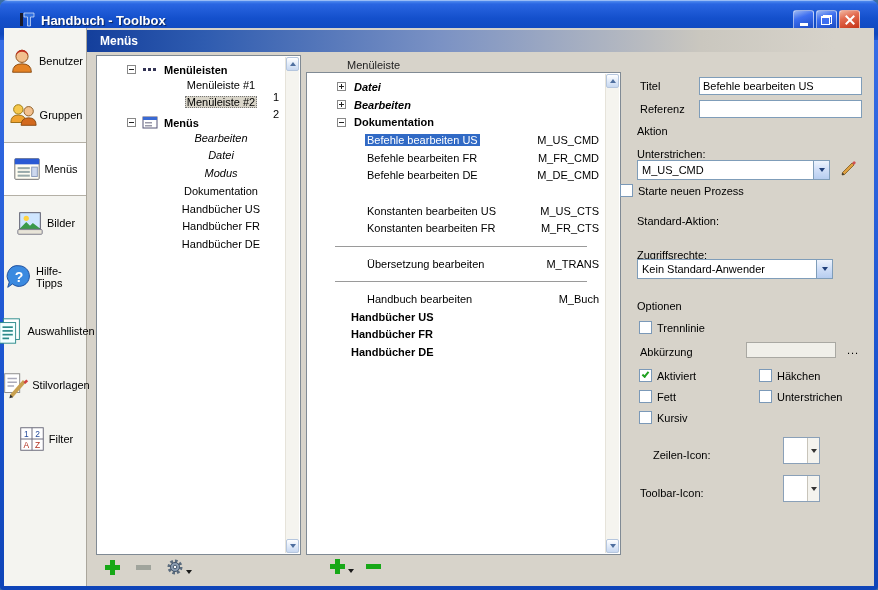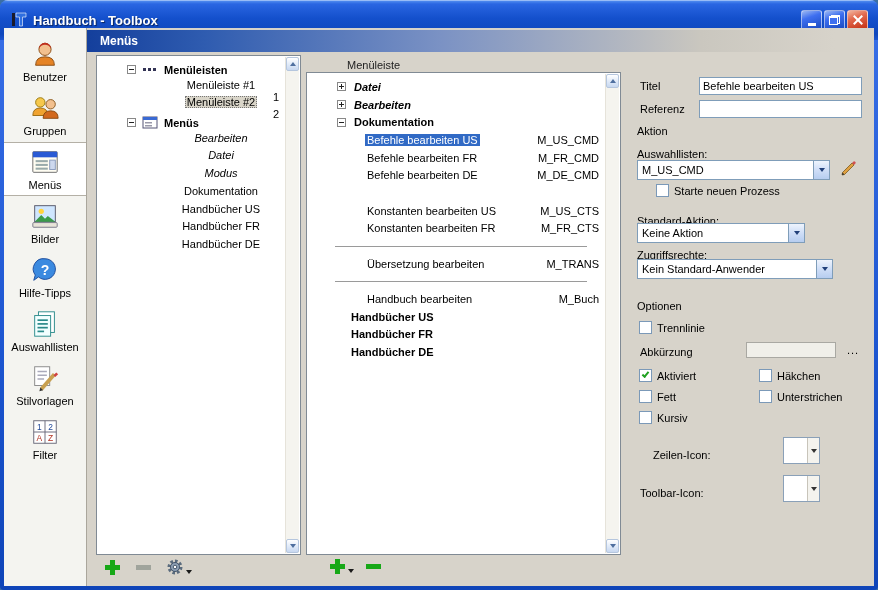--- a/index.html
+++ b/index.html
@@ -1,21 +1,21 @@
 <!DOCTYPE html>
 <html><head>
 <meta charset="utf-8">
 <style>
   html,body{margin:0;padding:0;background:#3a6ea5;}
   *{box-sizing:border-box;}
   .window{position:relative;width:878px;height:590px;border-radius:8px 8px 4px 4px;overflow:hidden;
     background:linear-gradient(180deg,#3a70e8 0%,#1c55d0 60%,#0e44b8 100%);
     font-family:"Liberation Sans","DejaVu Sans",sans-serif;font-size:11px;color:#000;}
   
-  .titlebar{height:40px;display:flex;align-items:center;padding:0 10px;
+  .titlebar{height:40px;display:flex;align-items:center;padding:0 18px;
     background:linear-gradient(180deg,#5a96f2 0%,#2a66e2 10%,#1450cc 45%,#0f47bc 85%,#1c55d0 100%);
     box-shadow:inset 0 1px 0 rgba(255,255,255,.4);}
   .app-icon{width:18px;height:18px;display:flex;align-items:center;justify-content:center;margin-right:5px;}
   .title-text{flex:1;color:#fff;font-weight:bold;font-size:13px;text-shadow:1px 1px 1px rgba(0,0,0,.55);white-space:nowrap;}
   .tb-btns{display:flex;}
   .tb-btn{width:21px;height:21px;margin-left:2px;border-radius:3px;border:1px solid rgba(255,255,255,.55);
     display:flex;align-items:center;justify-content:center;position:relative;}
   .btn-min,.btn-max{background:linear-gradient(160deg,#9db9f2 0%,#3e6ff0 35%,#2050c8 85%);}
   .btn-close{background:linear-gradient(160deg,#f0b49e 0%,#e36b50 35%,#c93a1d 85%);}
   .g-min{width:8px;height:3px;background:#fff;align-self:flex-end;margin-bottom:4px;}
@@ -23,21 +23,21 @@
   .g-restore::before{content:"";position:absolute;right:0;top:0;width:7px;height:6px;border:1px solid #fff;border-top-width:2px;}
   .g-restore::after{content:"";position:absolute;left:0;bottom:0;width:7px;height:6px;border:1px solid #fff;border-top-width:2px;background:#3e6ff0;}
   .g-close{position:relative;width:12px;height:12px;}
   .g-close::before,.g-close::after{content:"";position:absolute;left:0;top:5px;width:12px;height:2px;background:#fff;}
   .g-close::before{transform:rotate(45deg);}
   .g-close::after{transform:rotate(-45deg);}
   
   .main{position:absolute;left:4px;top:28px;right:4px;bottom:4px;background:#d7d3ca;display:flex;}
   
   .sidebar{width:83px;flex:none;background:#f4f4f0;border-right:1px solid #aaa69c;padding-top:6px;}
-  .sb-item{height:54px;display:flex;flex-direction:column;align-items:center;justify-content:center;gap:2px;cursor:pointer;}
+  .sb-item{height:54px;display:flex;flex-direction:row;align-items:center;justify-content:center;gap:2px;cursor:pointer;}
   .sb-item.selected{background:#fff;border-top:1px solid #b4b0a6;border-bottom:1px solid #b4b0a6;}
   .sb-icon{width:30px;height:30px;display:flex;align-items:center;justify-content:center;}
   .sb-label{font-size:11px;}
   
   .content{flex:1;position:relative;overflow:hidden;}
   .header-band{position:absolute;left:0;top:2px;right:0;height:22px;line-height:22px;padding-left:13px;
     color:#fff;font-weight:bold;font-size:12px;
     background:linear-gradient(90deg,#143f9c 0%,#2f5cb0 15%,#7b92c4 45%,#cac7bf 78%,#d7d3ca 95%);}
   .panel{position:absolute;background:#fff;border:1px solid #808a94;}
   .left-panel{left:9px;top:27px;width:205px;height:500px;}
@@ -359,42 +359,38 @@
         </div>
       </div>
 
       <div class="form-area">
         <span class="flabel" style="left:553px;top:52px">Titel</span>
         <input class="tfield" style="left: 612px; top: 49px; width: 163px;" value="Befehle bearbeiten US">
         <span class="flabel" style="left:553px;top:75px">Referenz</span>
         <input class="tfield" style="left: 612px; top: 72px; width: 163px;" value="">
 
         <span class="flabel" style="left:550px;top:97px">Aktion</span>
-        <span class="flabel" style="left:550px;top:120px">Auswahllisten:</span>
+        <span class="flabel" style="left:550px;top:120px">Unterstrichen:</span>
         <div class="combo" style="left:550px;top:132px;width:193px">
           <span class="combo-text">M_US_CMD</span>
           <span class="combo-btn"></span>
         </div>
         <span class="pencil" style="left:750px;top:130px">
           <svg width="16" height="16" viewBox="0 0 16 16">
               <path d="M2 14 l2.5-.5 L14 4 12 2 2.5 11.5 Z" fill="#e0a040" stroke="#7a5a20" stroke-width="0.8"></path>
               <path d="M12 2 l2 2 1.2-1.2 a1.4 1.4 0 0 0 -2-2 z" fill="#d05050"></path>
               <path d="M2 14 l2.5-.5 -2-2 z" fill="#333"></path>
             </svg>
         </span>
-        <label class="cbrow" style="left:569px;top:156px">
+        <label class="cbrow" style="left:533px;top:156px">
           <span class="cb"></span>
           <span>Starte neuen Prozess</span>
         </label>
 
         <span class="flabel" style="left:550px;top:187px">Standard-Aktion:</span>
-        <div class="combo" style="left:550px;top:195px;width:168px">
-          <span class="combo-text">Keine Aktion</span>
-          <span class="combo-btn"></span>
-        </div>
 
         <span class="flabel" style="left:550px;top:221px">Zugriffsrechte:</span>
         <div class="combo" style="left:550px;top:231px;width:196px">
           <span class="combo-text">Kein Standard-Anwender</span>
           <span class="combo-btn"></span>
         </div>
 
         <span class="flabel" style="left:550px;top:272px">Optionen</span>
 
         <label class="cbrow" style="left:552px;top:293px">

